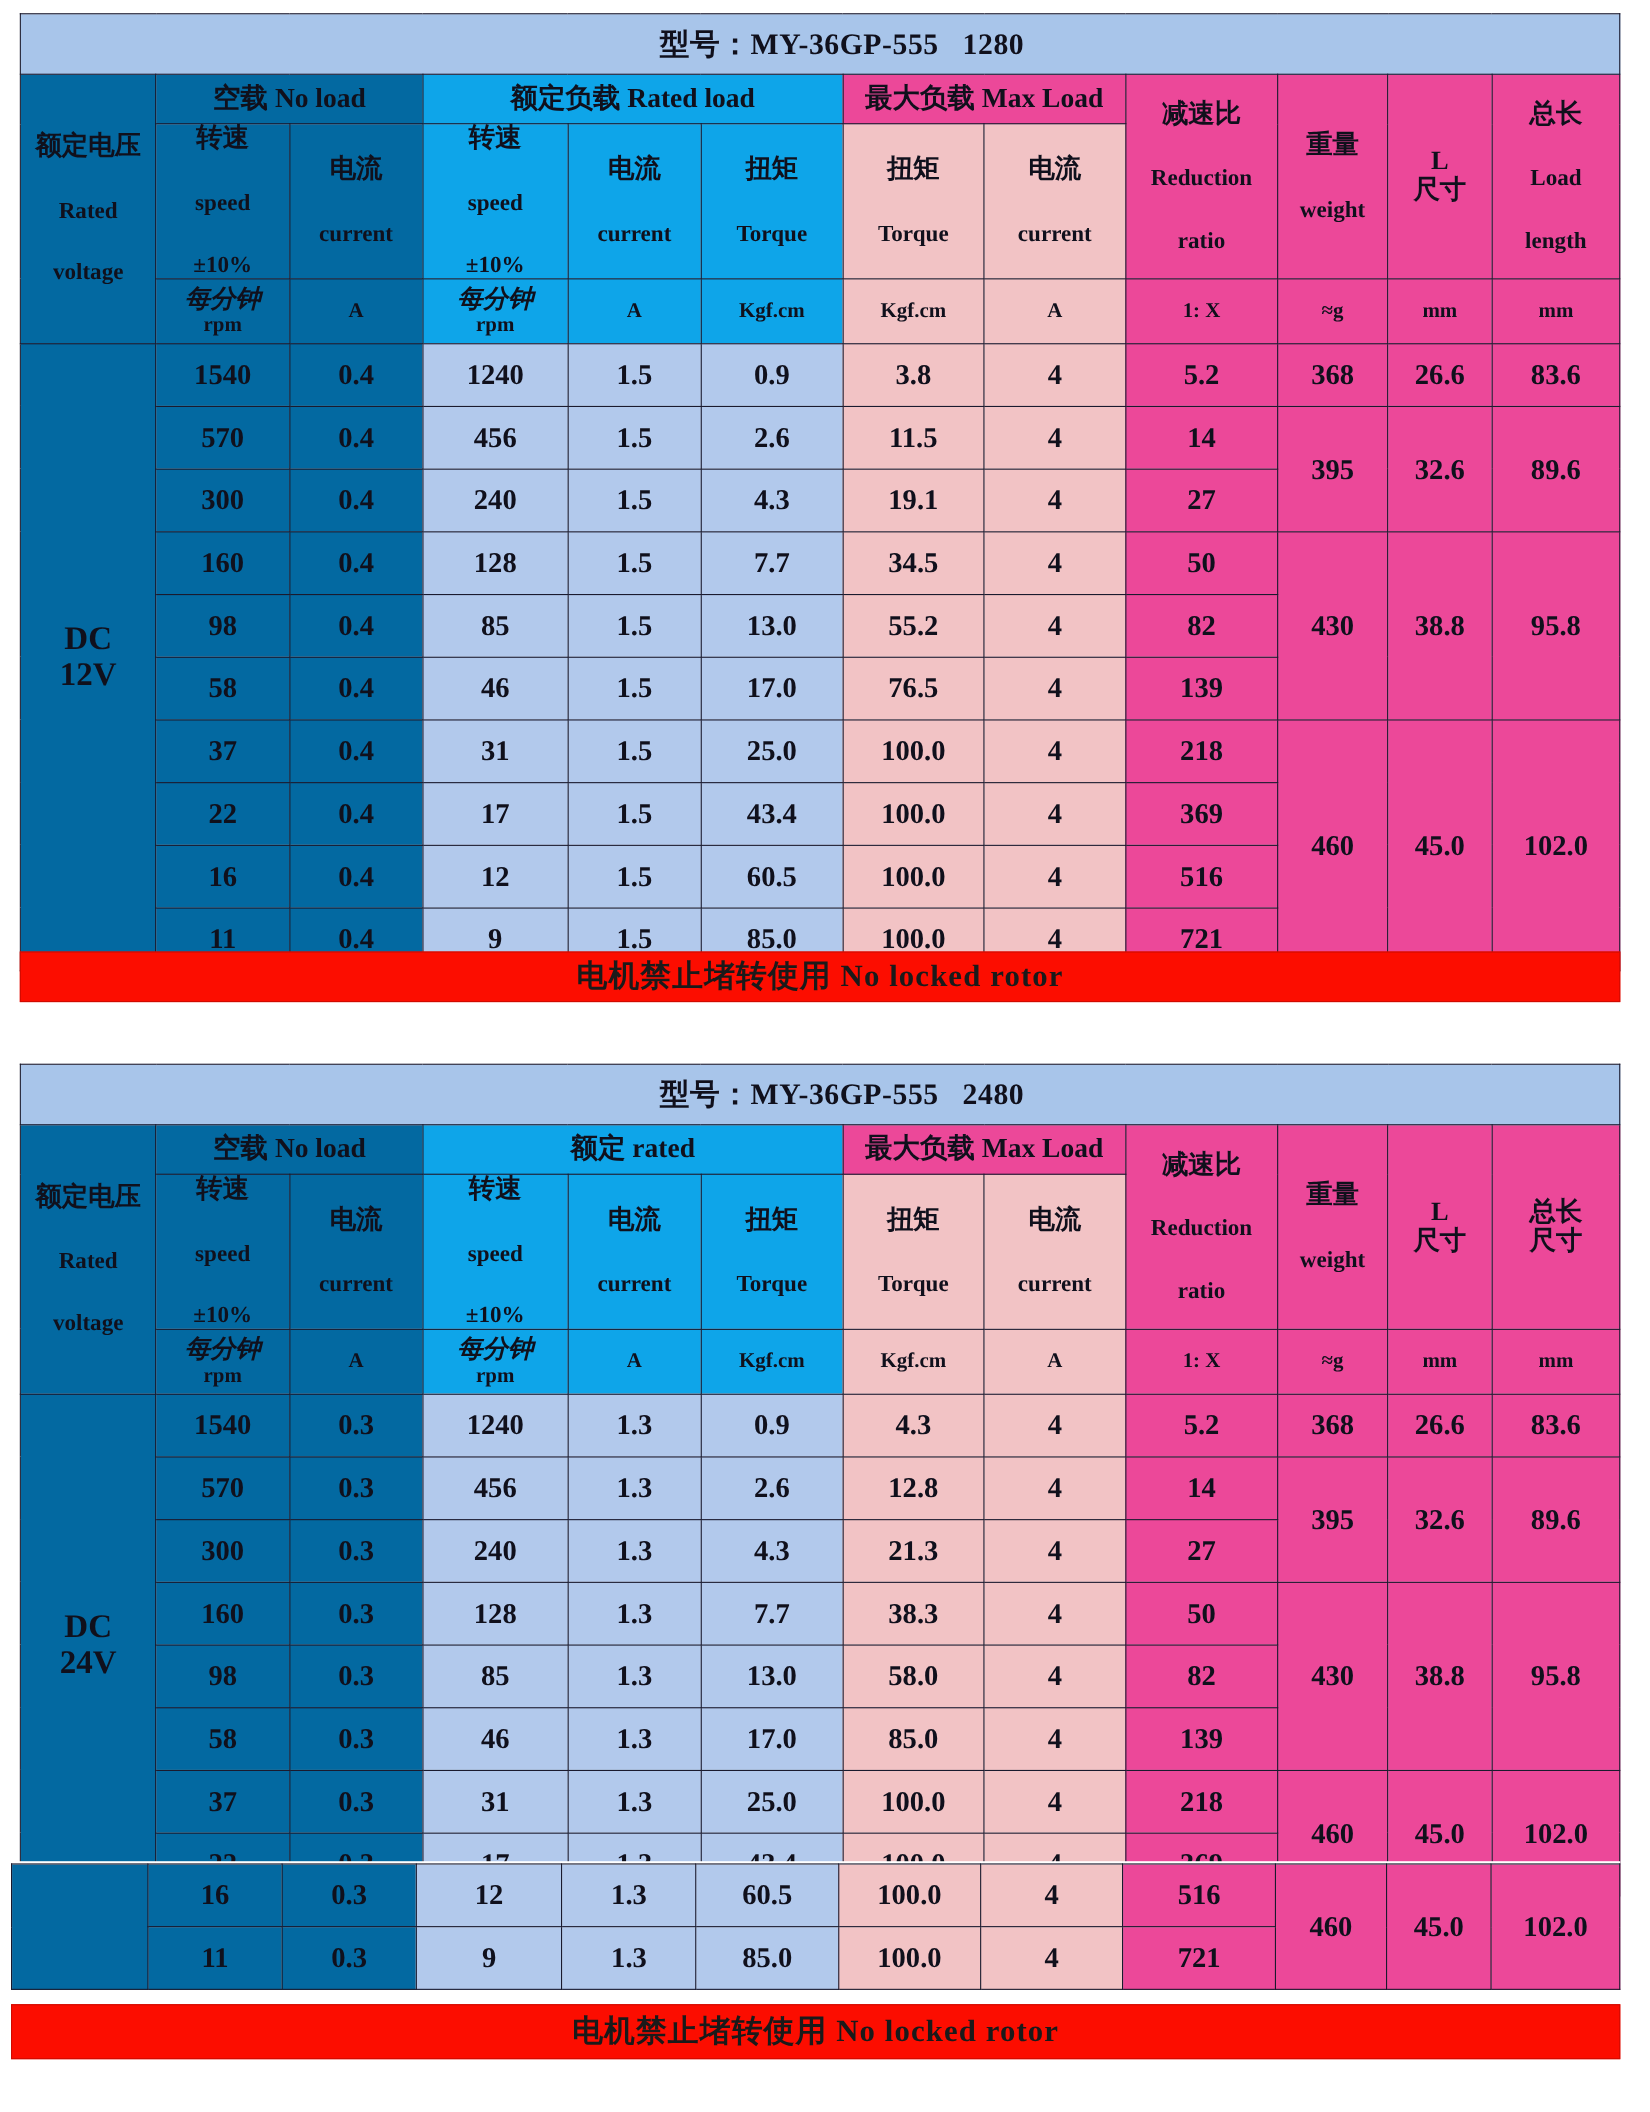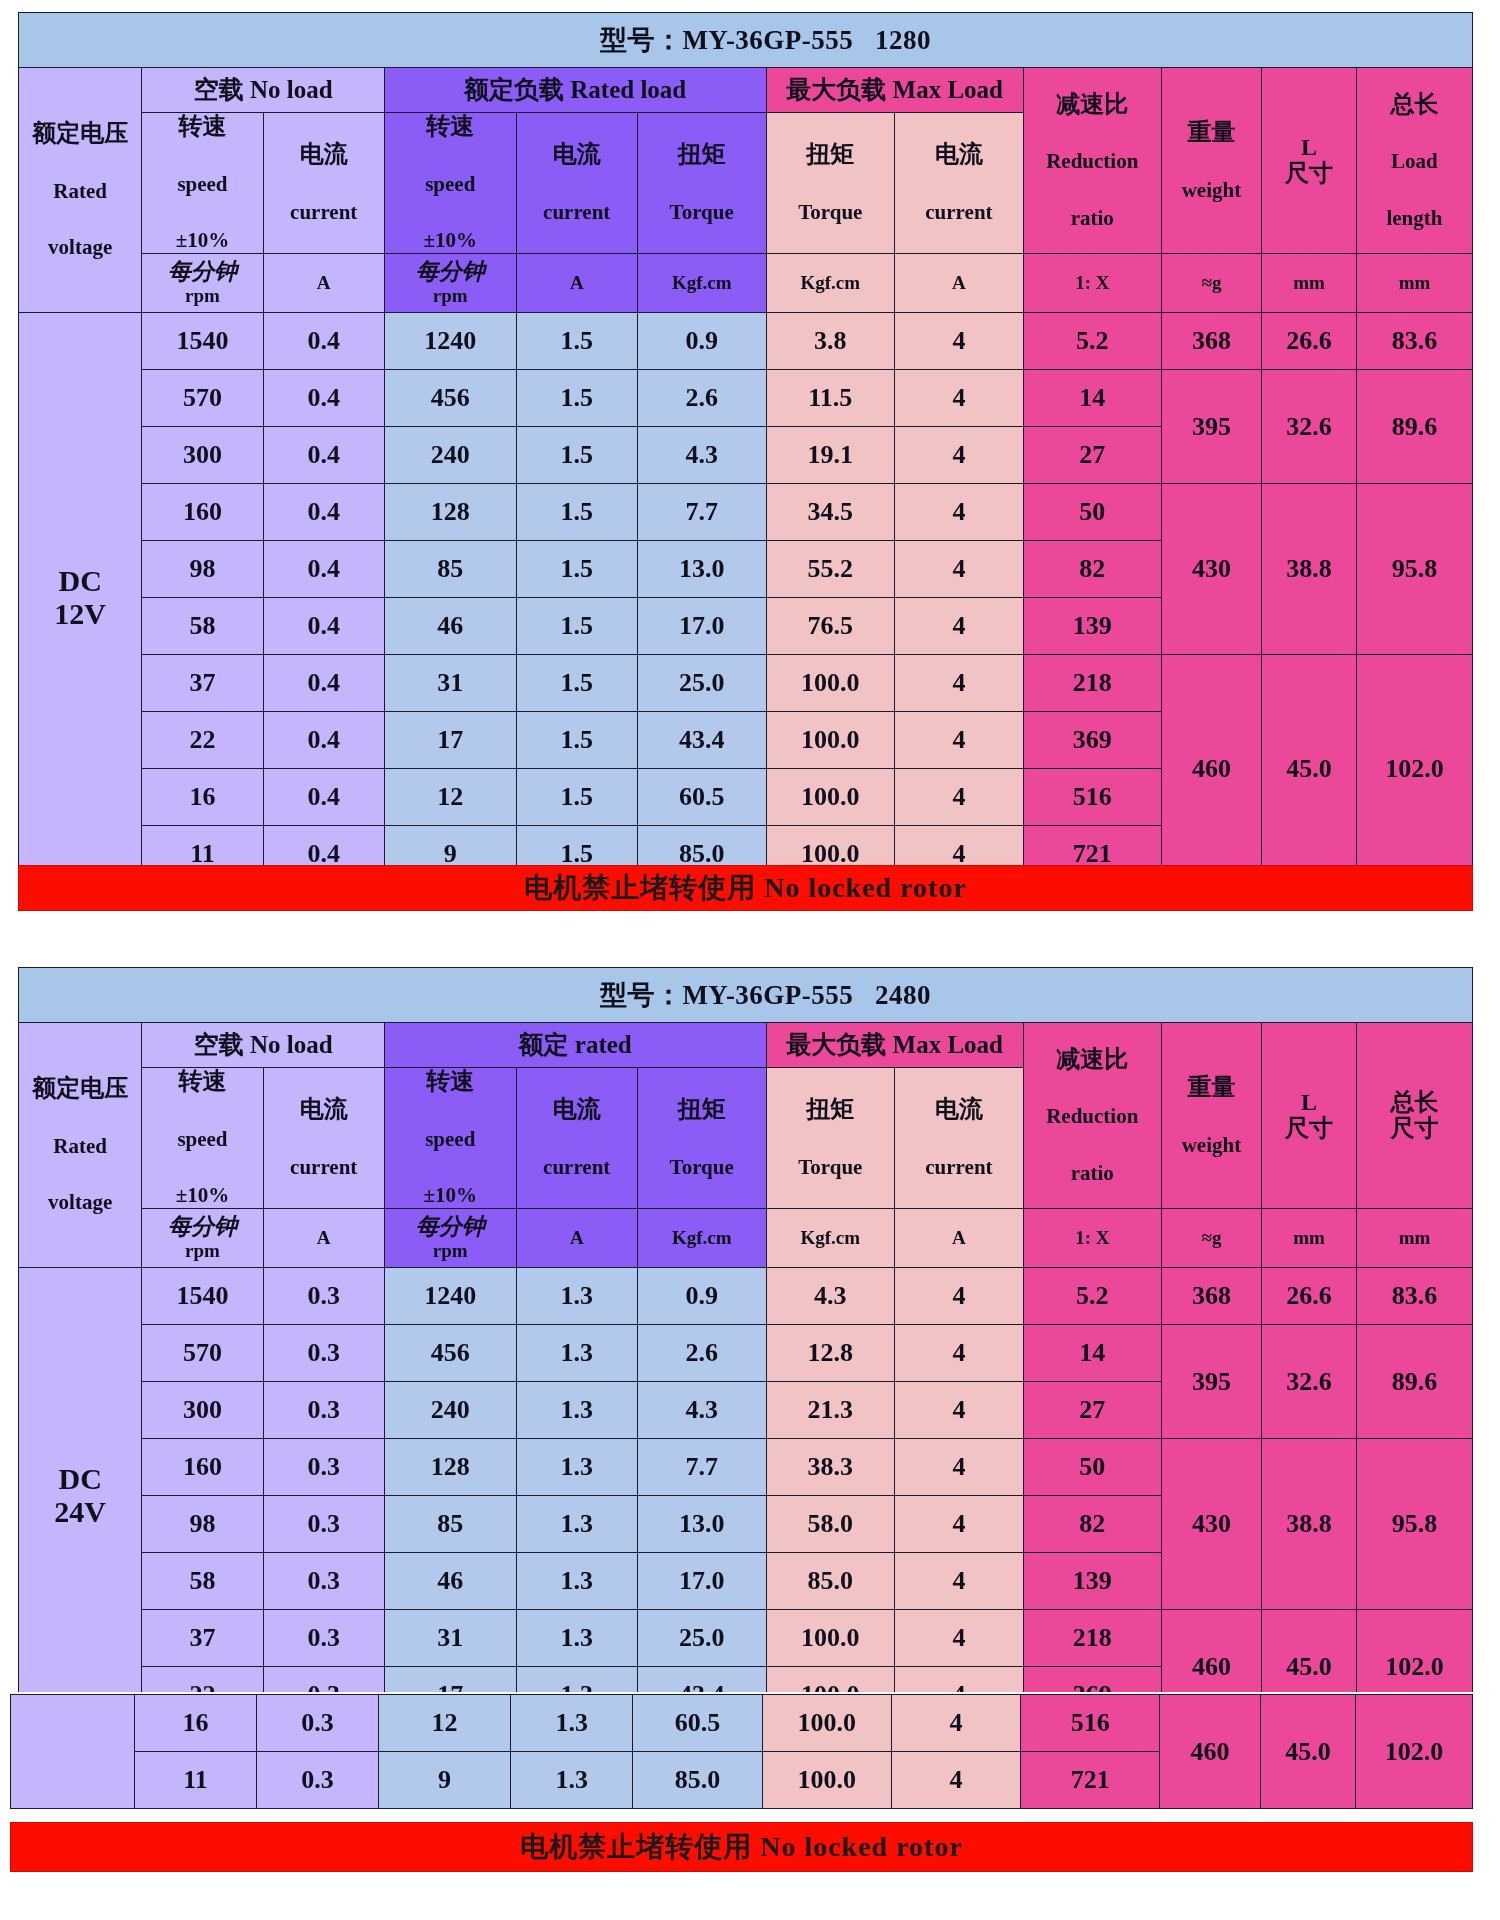--- a/index.html
+++ b/index.html
@@ -31,27 +31,27 @@
   .ttl{
     background:#a8c5ea;
     font-size:27px;
     font-weight:bold;
     letter-spacing:.5px;
     height:54px;
     border-bottom:2px solid #1a1a2e;
   }
   .ttl .mdl{padding-left:40px;}
 
-  .cream{background:#c4b5fd;}
+  .cream{background:#0369a1;}
   .blue{background:#b2c9ec;}
   .bluedk{background:#ec4899;}
   .pink{background:#f2c3c5;}
   .pinkhd{background:#ec4899;}
   .bluehd{background:#ec4899;}
-  .bluemid{background:#8b5cf6;}
+  .bluemid{background:#0ea5e9;}
 
   .grp{font-size:25px;font-weight:bold;height:44px;}
   .hd{font-size:22px;font-weight:bold;height:114px;}
   .hd .cn{font-size:24px;display:block;}
   .hd .en{display:block;font-size:21px;margin-top:33px;}
   .unit{font-size:19px;font-weight:bold;height:58px;}
   .unit .big{font-size:23px;font-style:italic;}
   .cell{font-size:26px;font-weight:bold;height:56px;}
   .volt{font-size:30px;font-weight:bold;}
   .volt span{display:block;}

